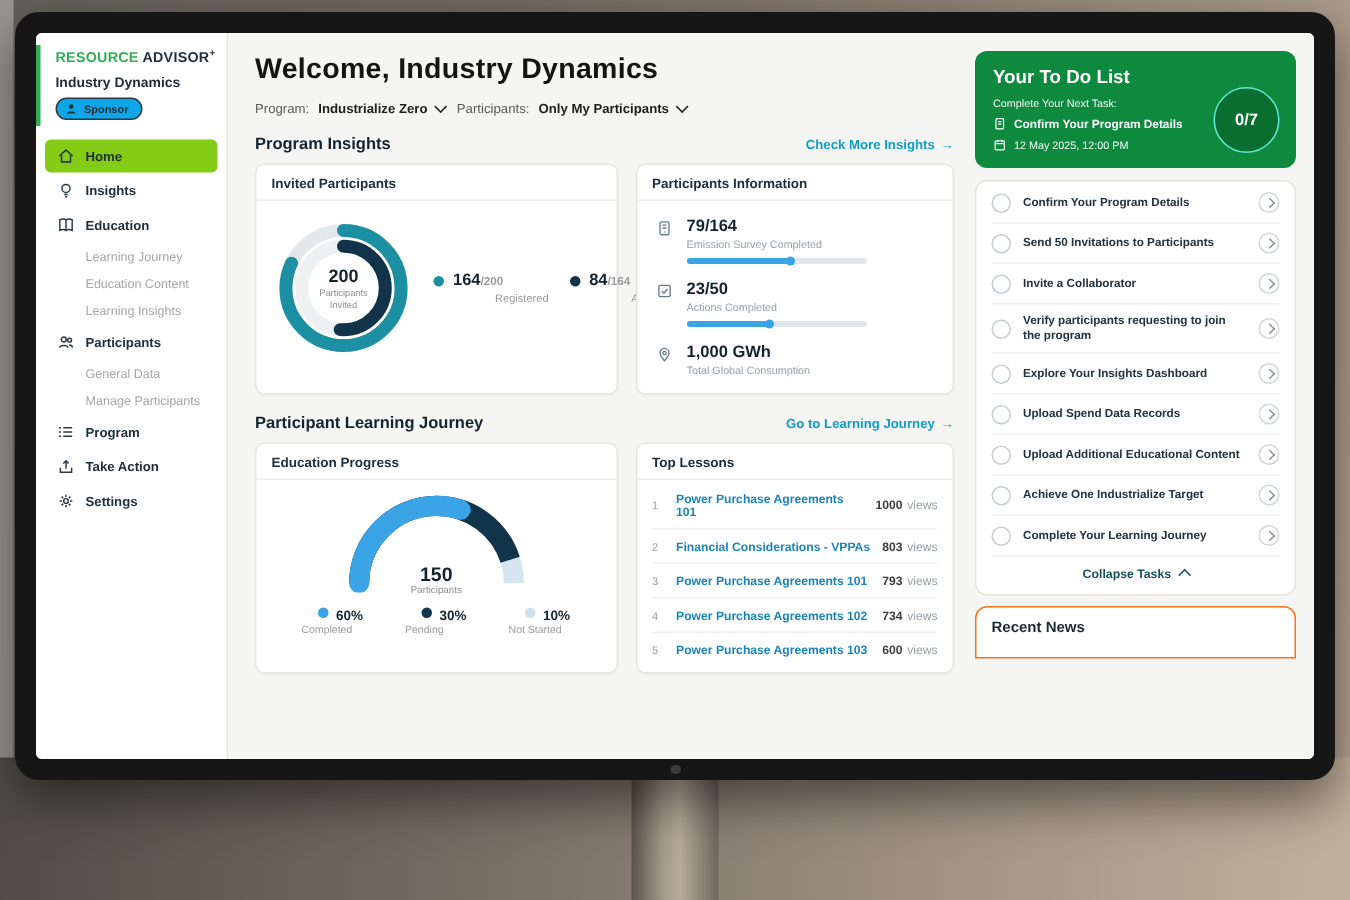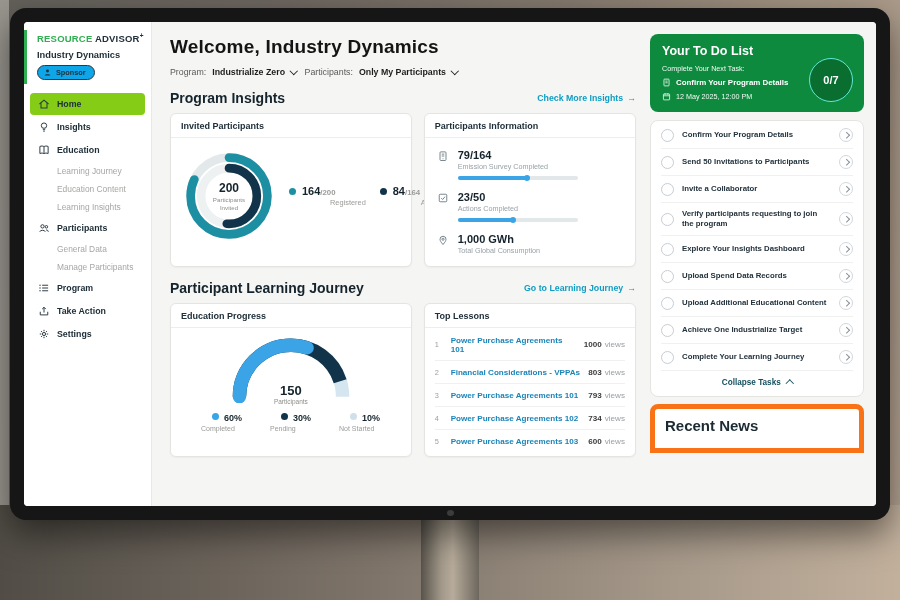--- a/index.html
+++ b/index.html
@@ -42,21 +42,21 @@
   .main-col{flex:1;min-width:0;}
   h1{font-size:19px;margin:2px 0 0;color:#141414;font-weight:700;letter-spacing:.2px;}
   .filters{display:flex;gap:8px;margin-top:9px;font-size:8.8px;color:#5a5a58;align-items:flex-end;}
   .filter{display:flex;gap:6px;align-items:center;}
   .filter-value{font-weight:700;color:#1d1d1d;display:flex;gap:6px;align-items:center;cursor:pointer;}
   .chev{display:inline-block;width:4.5px;height:4.5px;border-right:1.3px solid currentColor;border-bottom:1.3px solid currentColor;}
   .chev.down{transform:rotate(45deg);margin-top:-2px;}
   .chev.up{transform:rotate(-135deg);margin-top:2px;}
   .chev.right{transform:rotate(-45deg);width:3.5px;height:3.5px;border-width:1.2px;color:#8b9298;}
   .section-head{display:flex;justify-content:space-between;align-items:center;margin-top:13px;margin-bottom:7px;}
-  .section-title{font-size:14px;font-weight:700;color:#15242c;}
+  .section-title{font-size:11px;font-weight:700;color:#15242c;}
   .section-link{font-size:8.8px;font-weight:700;color:#0f9dc4;display:flex;gap:4px;align-items:center;cursor:pointer;}
   .cards{display:flex;gap:12px;align-items:stretch;}
   .card{background:#fff;border:1px solid #e4e4e1;border-radius:6px;box-shadow:0 1px 2px rgba(0,0,0,.04);box-sizing:border-box;}
   .card.c-wide{flex:1.14;min-width:0;}
   .card.c-narrow{flex:1;min-width:0;}
   .card-title{font-size:9px;font-weight:700;color:#20303a;padding:7px 10px 6px;border-bottom:1px solid #ededeb;}
 
   
   .invited-body{display:flex;align-items:center;gap:12px;padding:10px 8px 12px 10px;}
   .donut-wrap{position:relative;width:96px;height:96px;flex:none;}
@@ -113,22 +113,22 @@
   .todo-green svg{width:9px;height:9px;flex:none;display:block;color:#fff;}
   .todo-ring{position:absolute;right:11px;top:24px;width:42px;height:42px;border-radius:50%;background:#0a6e31;
     border:1px solid #5eead4;display:flex;align-items:center;justify-content:center;font-size:11px;font-weight:700;box-sizing:content-box;}
   .tasks-card{background:#fff;border:1px solid #e4e4e1;border-radius:8px;margin-top:8px;padding:1px 10px;box-sizing:border-box;}
   .task-row{display:flex;align-items:center;gap:8px;padding:6px 0;border-bottom:1px solid #f0f0ee;cursor:pointer;}
   .task-check{width:11px;height:11px;border:1.4px solid #c6cdd2;border-radius:50%;flex:none;}
   .task-label{flex:1;font-size:7.8px;font-weight:600;color:#23323c;line-height:1.3;min-width:0;}
   .task-go{width:12px;height:12px;border:1px solid #d2d7da;border-radius:50%;display:flex;align-items:center;justify-content:center;flex:none;}
   .collapse-row{padding:7px 0 8px;font-size:8.2px;font-weight:700;color:#14505e;display:flex;justify-content:center;gap:6px;align-items:center;cursor:pointer;}
   .collapse-row .chev.up{color:#14505e;}
-  .news-card{background:#fff;border:5px solid #f97316;border-radius:8px 8px 0 0;margin-top:7px;padding:8px 10px 14px;
-    font-size:15px;font-weight:700;color:#1c2b33;}
+  .news-card{background:#fff;border:1px solid #f97316;border-radius:8px 8px 0 0;margin-top:7px;padding:8px 10px 14px;
+    font-size:10px;font-weight:700;color:#1c2b33;}
 </style>
 </head>
 <body>
 
 <div class="bg-strip"></div>
 <div class="bg-lower"></div>
 <div class="stand"></div>
 
 <div class="monitor">
   <div class="screen">

